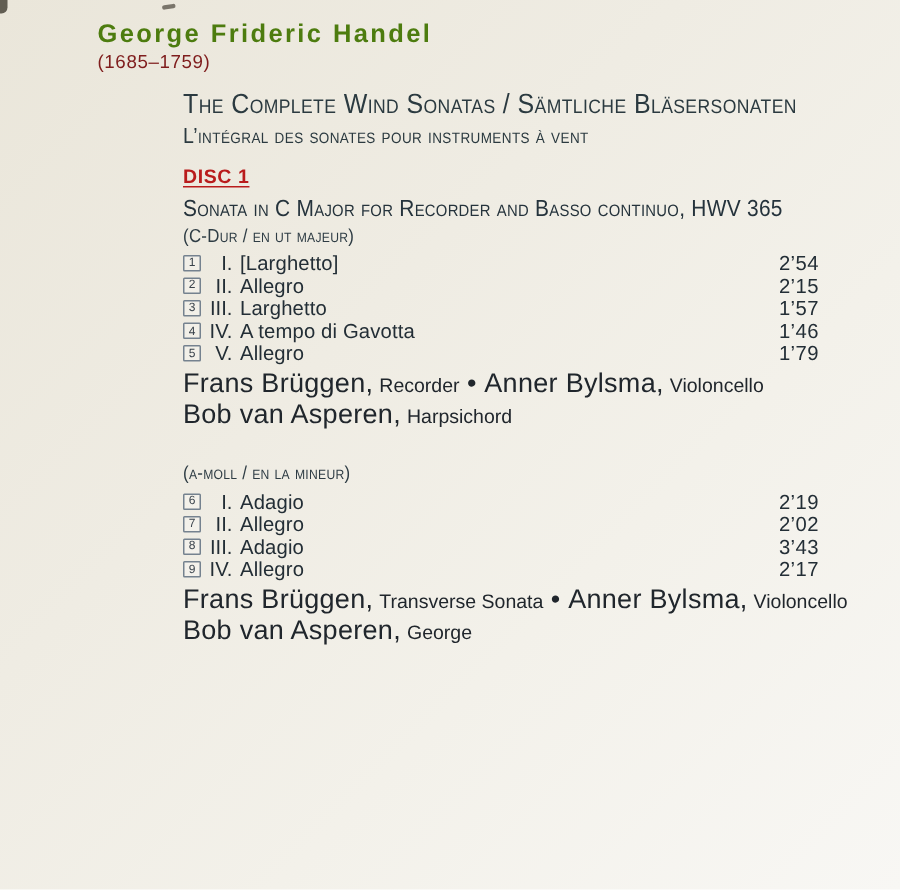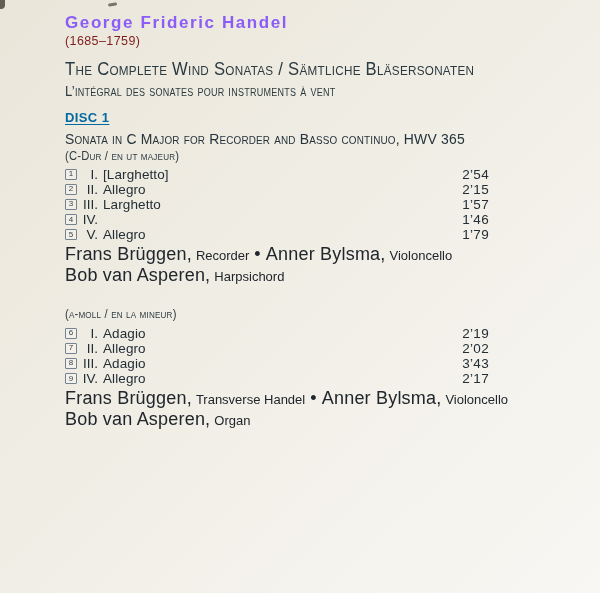--- a/index.html
+++ b/index.html
@@ -14,42 +14,42 @@
   }
   .page { position: absolute; inset: 0; padding: 13px 0 0 65px; box-sizing: border-box; }
 
   
   .artifact { position: absolute; background: #4a453b; opacity: .85; }
   .artifact.corner { left: 0; top: 0; width: 5px; height: 9px; border-radius: 0 0 4px 0; }
   .artifact.dash { left: 108px; top: 3px; width: 9px; height: 2.5px; border-radius: 2px; transform: rotate(-8deg); opacity: .7; }
 
   .composer {
     font-size: 17px; line-height: 20px; font-weight: bold;
-    letter-spacing: 1.6px; color: #8b5cf6;
+    letter-spacing: 1.6px; color: #4d7c0f;
   }
   .dates { font-size: 12.5px; line-height: 15px; margin-top: 1px; letter-spacing: .4px; color: #7f1d1d; }
 
-  .main { width: 470px; }
+  .main { margin-left: 57px; width: 470px; }
 
   .smallcaps { font-variant: small-caps; transform: scaleX(.9); transform-origin: 0 50%; white-space: nowrap; }
 
   .album-title {
     margin-top: 8px;
     font-size: 18.5px; line-height: 23px;
     color: #2b3a40; letter-spacing: .3px;
   }
   .album-subtitle {
     margin-top: 2px;
     font-size: 14.5px; line-height: 18px;
     color: #2b3a40; letter-spacing: .3px;
   }
   .disc {
     margin-top: 10px;
     font-size: 13px; line-height: 15px;
-    color: #0369a1; font-weight: bold; letter-spacing: .4px;
+    color: #b91c1c; font-weight: bold; letter-spacing: .4px;
     text-decoration: underline; text-underline-offset: 2px; text-decoration-thickness: 1px;
     display: inline-block;
   }
 
   .sonata-heading {
     margin: 5px 0 0 0; font-weight: normal;
     font-size: 15.5px; line-height: 16.5px;
     color: #25333c; letter-spacing: .2px;
   }
   .key-note {
@@ -124,20 +124,21 @@
             </span>
           <span class="numeral">III.</span>
           <span class="ttitle">Larghetto</span>
           <span class="ttime">1’57</span>
         </div>
         <div class="track-row">
           <span class="tbox">
               <span class="tnum">4</span>
             </span>
           <span class="numeral">IV.</span>
+          <span class="ttitle">A tempo di Gavotta</span>
           <span class="ttime">1’46</span>
         </div>
         <div class="track-row">
           <span class="tbox">
               <span class="tnum">5</span>
             </span>
           <span class="numeral">V.</span>
           <span class="ttitle">Allegro</span>
           <span class="ttime">1’79</span>
         </div>
@@ -181,18 +182,18 @@
           <span class="tbox">
               <span class="tnum">9</span>
             </span>
           <span class="numeral">IV.</span>
           <span class="ttitle">Allegro</span>
           <span class="ttime">2’17</span>
         </div>
       </div>
 
       <div class="credits">
-        <div class="credit-line"><span class="nm">Frans Brüggen,</span><span class="role">Transverse Handel</span><span class="nm bullet">•</span><span class="nm">Anner Bylsma,</span><span class="role">Violoncello</span></div>
-        <div class="credit-line"><span class="nm">Bob van Asperen,</span><span class="role">Organ</span></div>
+        <div class="credit-line"><span class="nm">Frans Brüggen,</span><span class="role">Transverse Sonata</span><span class="nm bullet">•</span><span class="nm">Anner Bylsma,</span><span class="role">Violoncello</span></div>
+        <div class="credit-line"><span class="nm">Bob van Asperen,</span><span class="role">George</span></div>
       </div>
     </section>
   </main>
 </div>
 
 </body></html>

